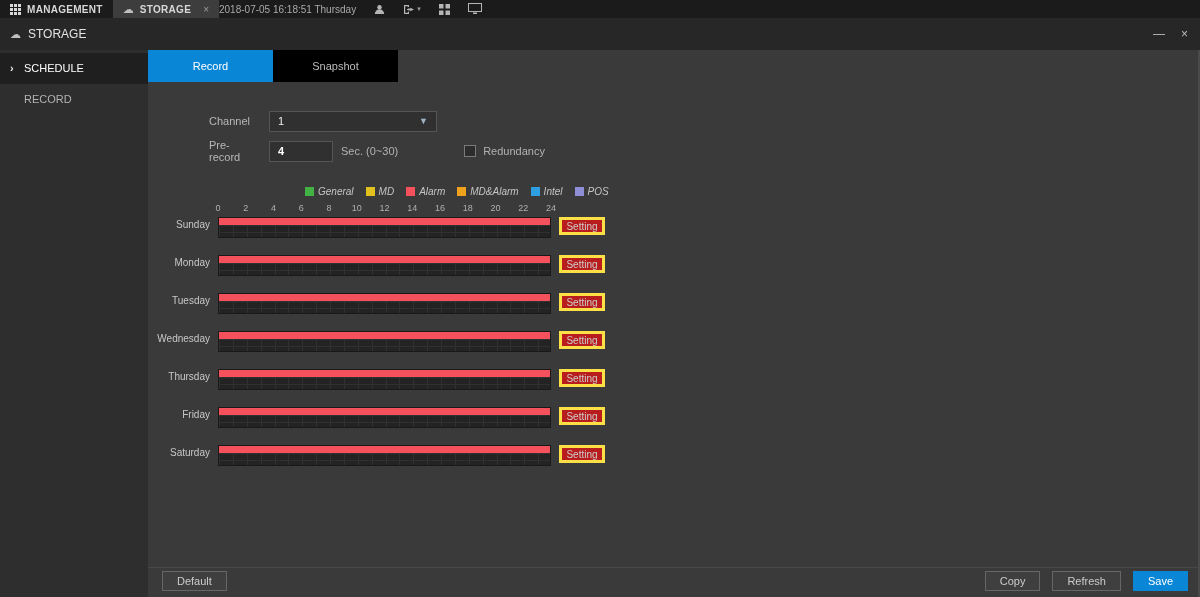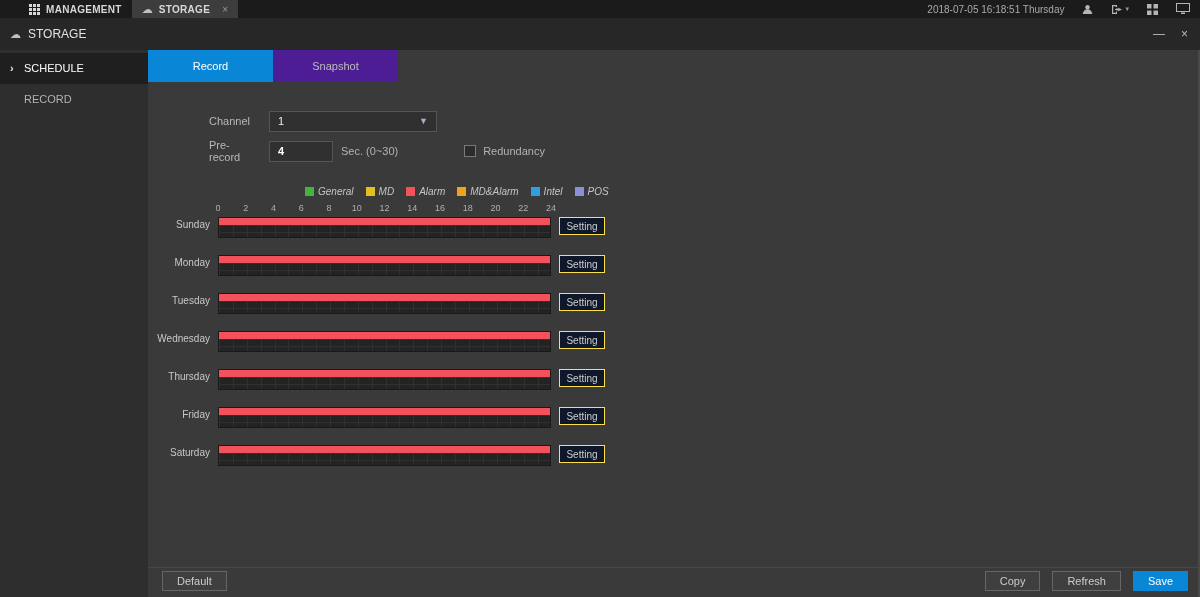--- a/index.html
+++ b/index.html
@@ -1,20 +1,20 @@
 <!DOCTYPE html>
 <html><head>
 <meta charset="utf-8">
 <style>
   * { margin:0; padding:0; box-sizing:border-box; }
   html,body { width:1200px; height:597px; overflow:hidden; }
   body { font-family:"Liberation Sans", sans-serif; background:#3a3a3a; color:#ccc; }
 
   
-  .topbar { height:18px; background:#1b1b1b; display:flex; align-items:center; justify-content:space-between; font-size:10px;padding-left:19px; }
+  .topbar { height:18px; background:#1b1b1b; display:flex; align-items:center; font-size:10px; }
   .topbar-left { display:flex; height:100%; align-items:center; }
   .tb-tab { display:flex; align-items:center; gap:6px; height:100%; padding:0 10px; color:#d8d8d8; cursor:pointer; }
   .tb-tab.active { background:#3d3d3d; }
   .appgrid { display:grid; grid-template-columns:repeat(3,3px); grid-template-rows:repeat(3,3px); gap:1px; }
   .appgrid i { background:#d8d8d8; }
   .tb-label { font-weight:bold; letter-spacing:.3px; }
   .tb-close { color:#9a9a9a; margin-left:6px; font-size:10px; }
   .topbar-right { display:flex; align-items:center; gap:18px; padding-right:10px; color:#a9a9a9; }
   .tb-icon { display:flex; align-items:center; gap:2px; color:#b5b5b5; cursor:pointer; }
   .tb-caret { font-size:7px; color:#9a9a9a; }
@@ -32,21 +32,21 @@
   .side-item { height:31px; line-height:31px; padding-left:24px; font-size:11px; color:#b2b2b2; cursor:pointer; position:relative; }
   .side-item.active { background:#1f1f1f; color:#fff; }
   .side-arrow { position:absolute; left:10px; top:0; font-size:11px; color:#e8e8e8; font-weight:bold; }
 
   .content { flex:1; background:#3a3a3a; display:flex; flex-direction:column; position:relative; border-right:2px solid #4a4a4a; }
 
   
   .tabs { display:flex; }
   .tab { width:125px; height:32px; line-height:32px; text-align:center; font-size:11px; cursor:pointer; }
   .tab.active { background:#0a86d6; color:#fff; }
-  .tab.inactive { background:#4c1d95; color:#bdbdbd; }
+  .tab.inactive { background:#000000; color:#bdbdbd; }
 
   
   .form { margin:28px 0 0 20px; font-size:11px; }
   .form-row { display:flex; align-items:center; height:22px; margin-bottom:8px;margin-left:41px; }
   .form-label { width:42px; color:#b8b8b8; margin-right:18px; }
   .select { width:168px; height:21px; background:#303030; border:1px solid #555; display:flex; align-items:center; justify-content:space-between; padding:0 8px; color:#eee; cursor:pointer; }
   .select .caret { font-size:9px; color:#9fb3c4; }
   .input { width:64px; height:21px; background:#303030; border:1px solid #555; color:#fff; font-weight:bold; display:flex; align-items:center; padding:0 8px; }
   .unit { color:#b2b2b2; margin-left:8px; }
   .checkbox { width:12px; height:12px; border:1px solid #7a7a7a; background:#2c2c2c; margin-left:66px; cursor:pointer; }
@@ -63,21 +63,21 @@
   .ticks span { position:absolute; transform:translateX(-50%); top:0; }
   .days { margin-left:0; }
   .day-row { display:flex; align-items:flex-start; height:38px; }
   .day-label { width:62px; text-align:right; margin-right:8px; font-size:10px; color:#c8c8c8; padding-top:2px; }
   .day-grid { width:333px; height:21px; background:#232323; border:1px solid #191919; position:relative; cursor:pointer;
     background-image:
       repeating-linear-gradient(to right, #303030 0, #303030 1px, transparent 1px, transparent 13.875px),
       repeating-linear-gradient(to bottom, #303030 0, #303030 1px, transparent 1px, transparent 7px);
   }
   .day-bar { position:absolute; top:0; height:7px; }
-  .setting-btn { margin-left:8px; width:46px; height:18px; background:#0f172a; border:1px solid #fde047; color:#ccc; font-size:10px; font-family:inherit; cursor:pointer; }
+  .setting-btn { margin-left:8px; width:46px; height:18px; background:#b91c1c; border:3px solid #fde047; color:#ccc; font-size:10px; font-family:inherit; cursor:pointer; }
 
   
   .footer { margin-top:auto; height:30px; border-top:1px solid #474747; display:flex; align-items:center; justify-content:space-between; padding:0 10px 4px 14px; }
   .btn { height:20px; padding:0 14px; background:#3f3f3f; border:1px solid #666; color:#ccc; font-size:11px; font-family:inherit; cursor:pointer; }
   .btn.primary { background:#0a86d6; border-color:#0a86d6; color:#fff; }
   .footer-right { display:flex; gap:12px; }
 
   svg { display:block; }
 </style>
 </head>

